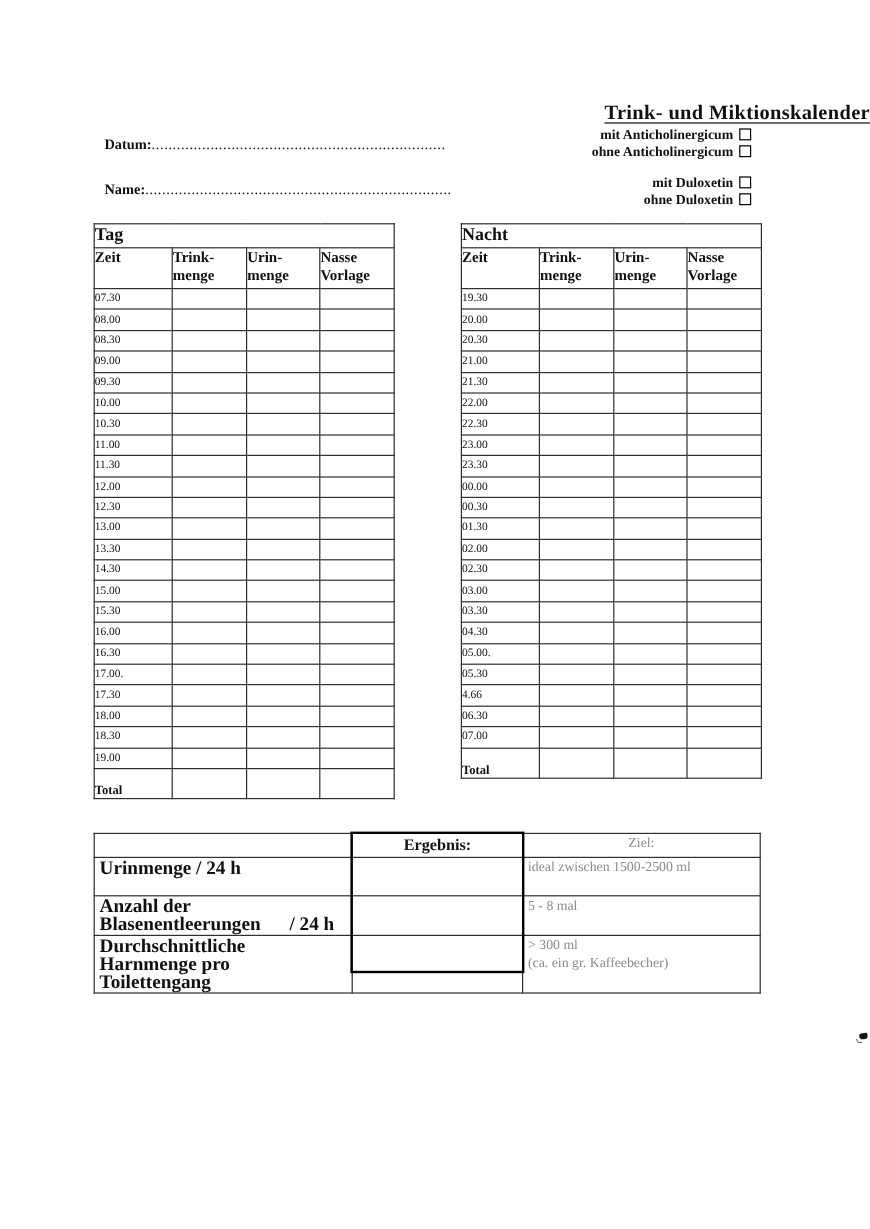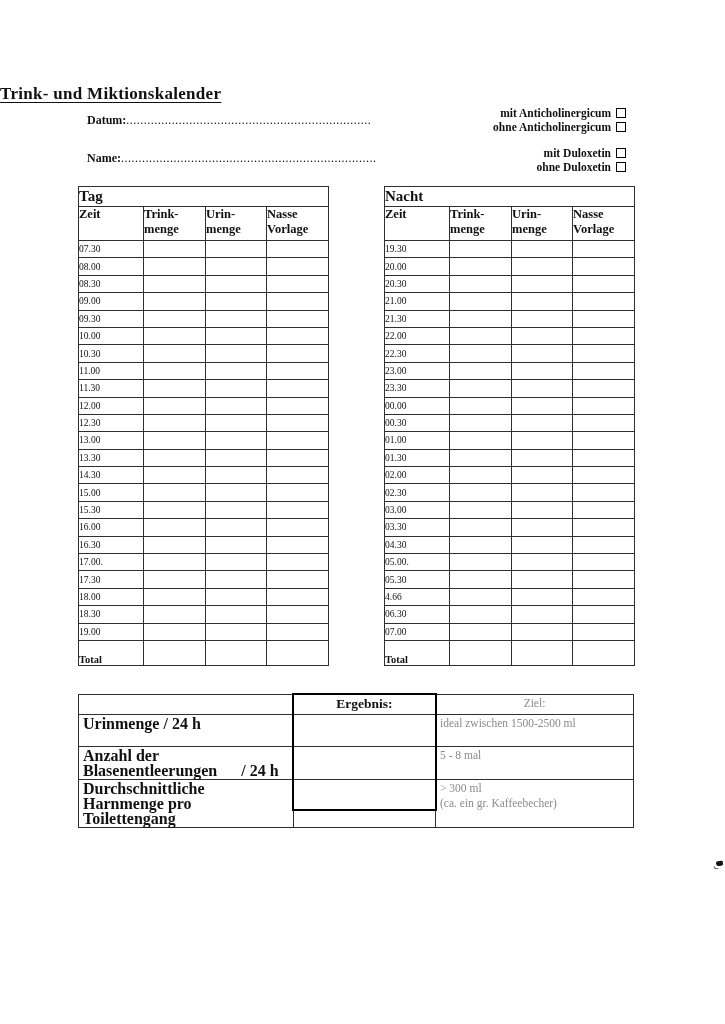--- a/index.html
+++ b/index.html
@@ -1,21 +1,21 @@
 <!DOCTYPE html>
 <html><head>
 <meta charset="utf-8">
 <style>
   html,body{margin:0;padding:0;background:#ffffff;}
   body{width:725px;height:1024px;overflow:hidden;position:relative;
        font-family:"Liberation Serif","DejaVu Serif",serif;color:#111;}
   .page{position:absolute;inset:0;background:#fff;}
 
   
-  .title{position:absolute;top:84px;left:0;width:725px;text-align:left;
+  .title{position:absolute;top:84px;left:0;width:725px;text-align:right;
          font-size:17px;font-weight:bold;letter-spacing:.3px;}
   .title span{text-decoration:underline;text-underline-offset:3px;}
 
   
   .fieldline{position:absolute;left:87px;font-size:12px;white-space:nowrap;}
   .fieldline .lbl{font-weight:bold;}
   .fieldline .dots{letter-spacing:.5px;}
   .datum{top:113px;}
   .name{top:151px;}
 
@@ -346,26 +346,20 @@
           <td class="blank"></td>
         </tr>
         <tr>
           <td class="time">00.00</td>
           <td class="blank"></td>
           <td class="blank"></td>
           <td class="blank"></td>
         </tr>
         <tr>
           <td class="time">00.30</td>
-          <td class="blank"></td>
-          <td class="blank"></td>
-          <td class="blank"></td>
-        </tr>
-        <tr>
-          <td class="time">01.00</td>
           <td class="blank"></td>
           <td class="blank"></td>
           <td class="blank"></td>
         </tr>
         <tr>
           <td class="time">01.30</td>
           <td class="blank"></td>
           <td class="blank"></td>
           <td class="blank"></td>
         </tr>

